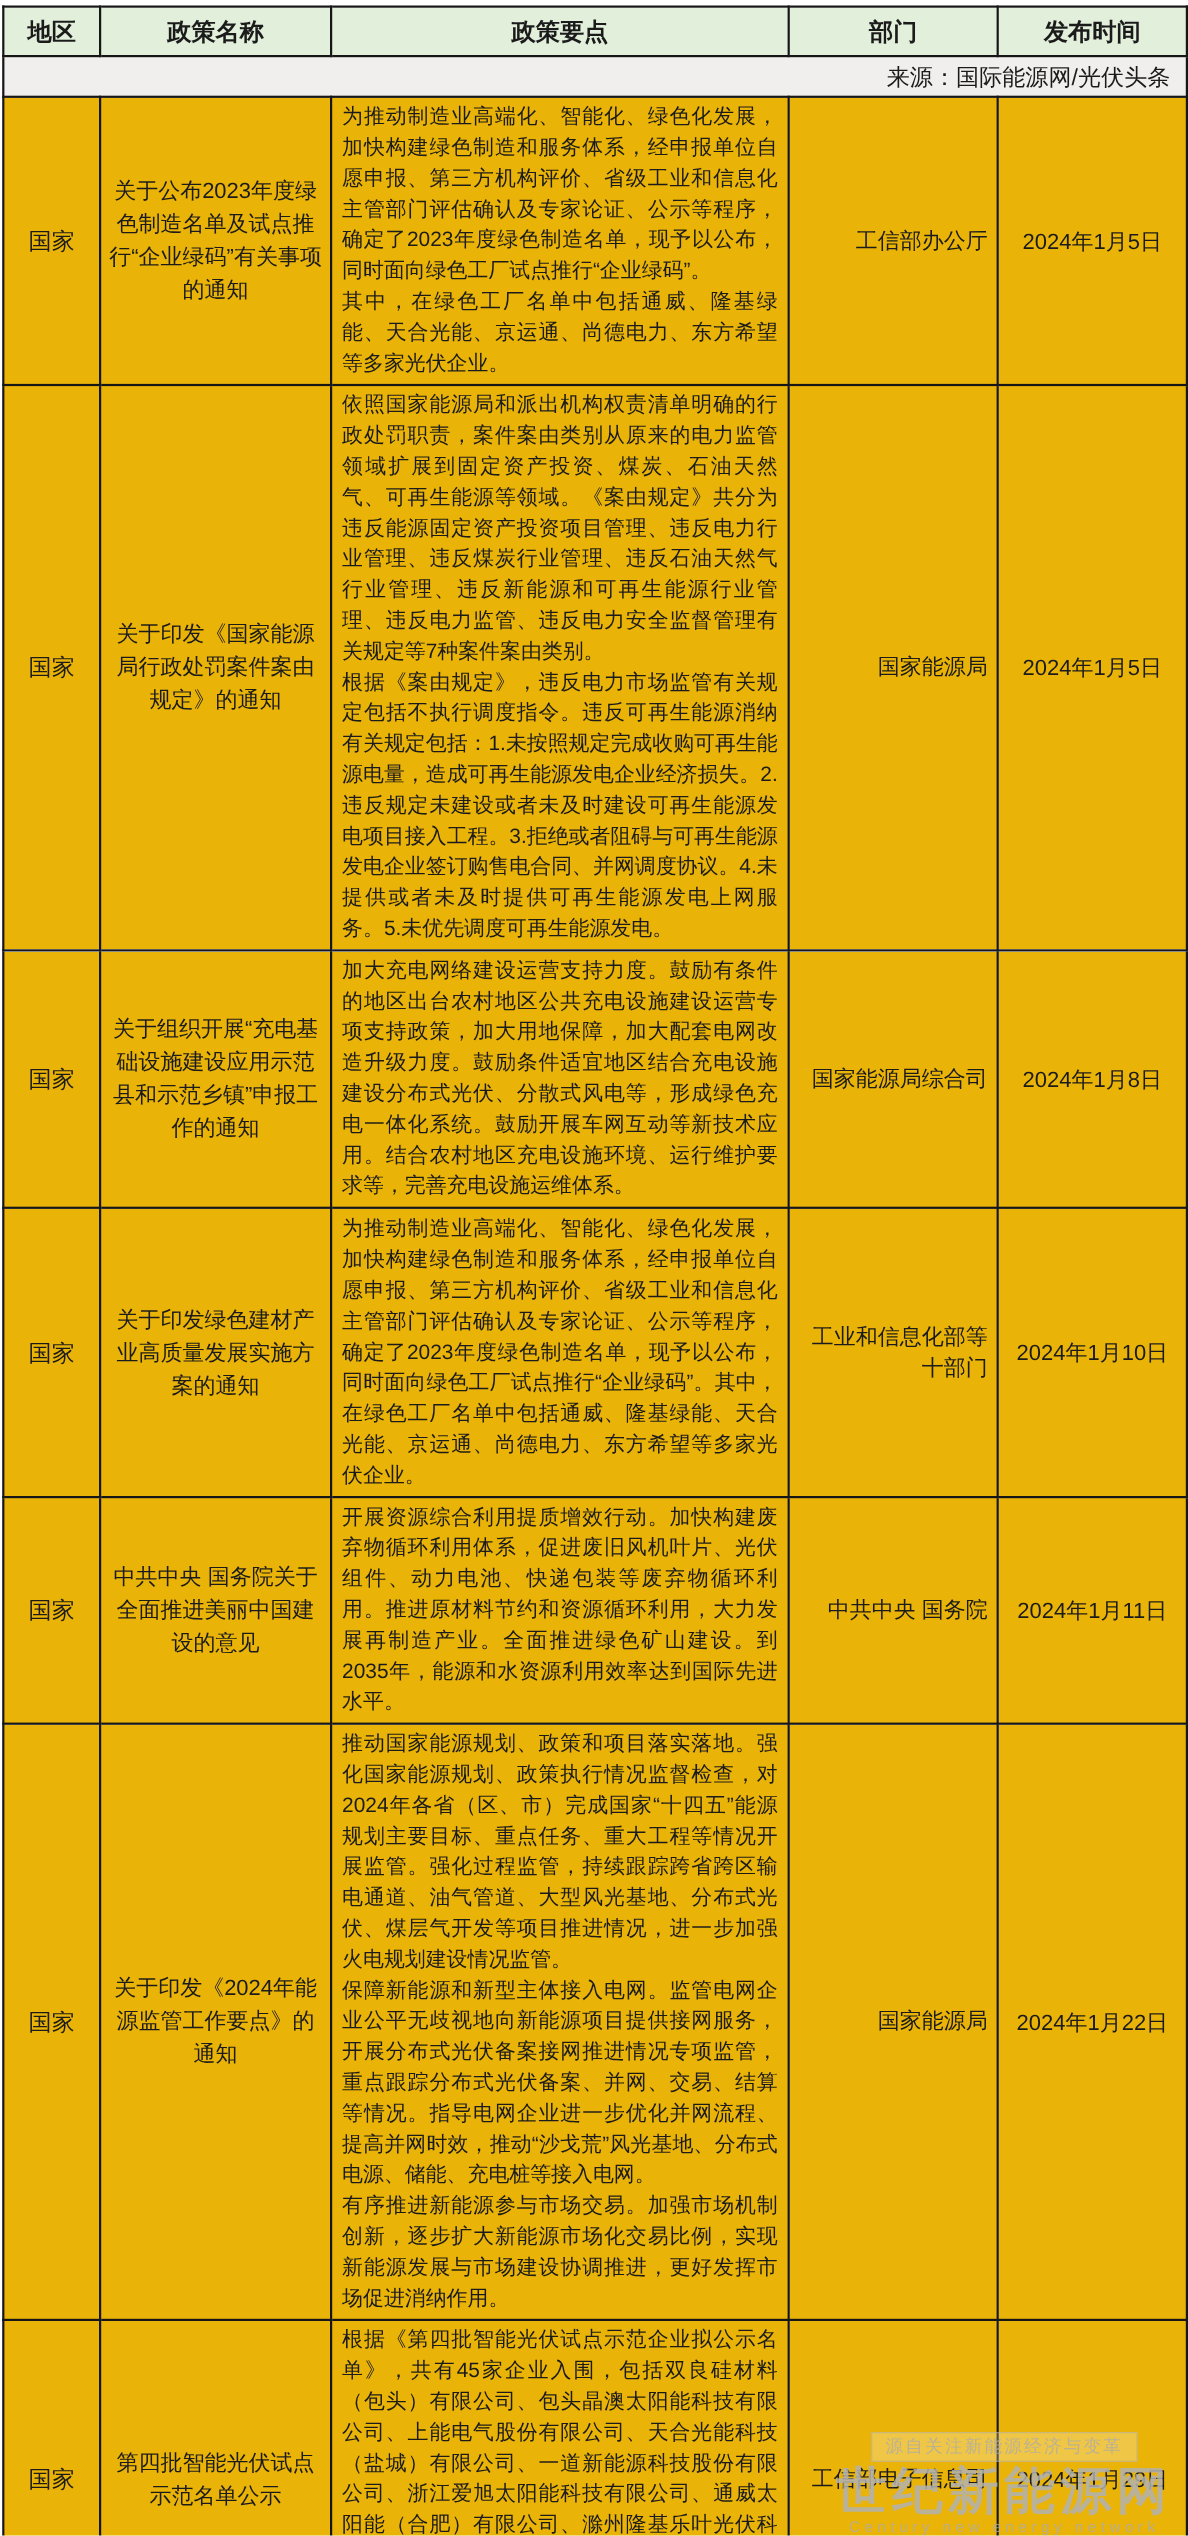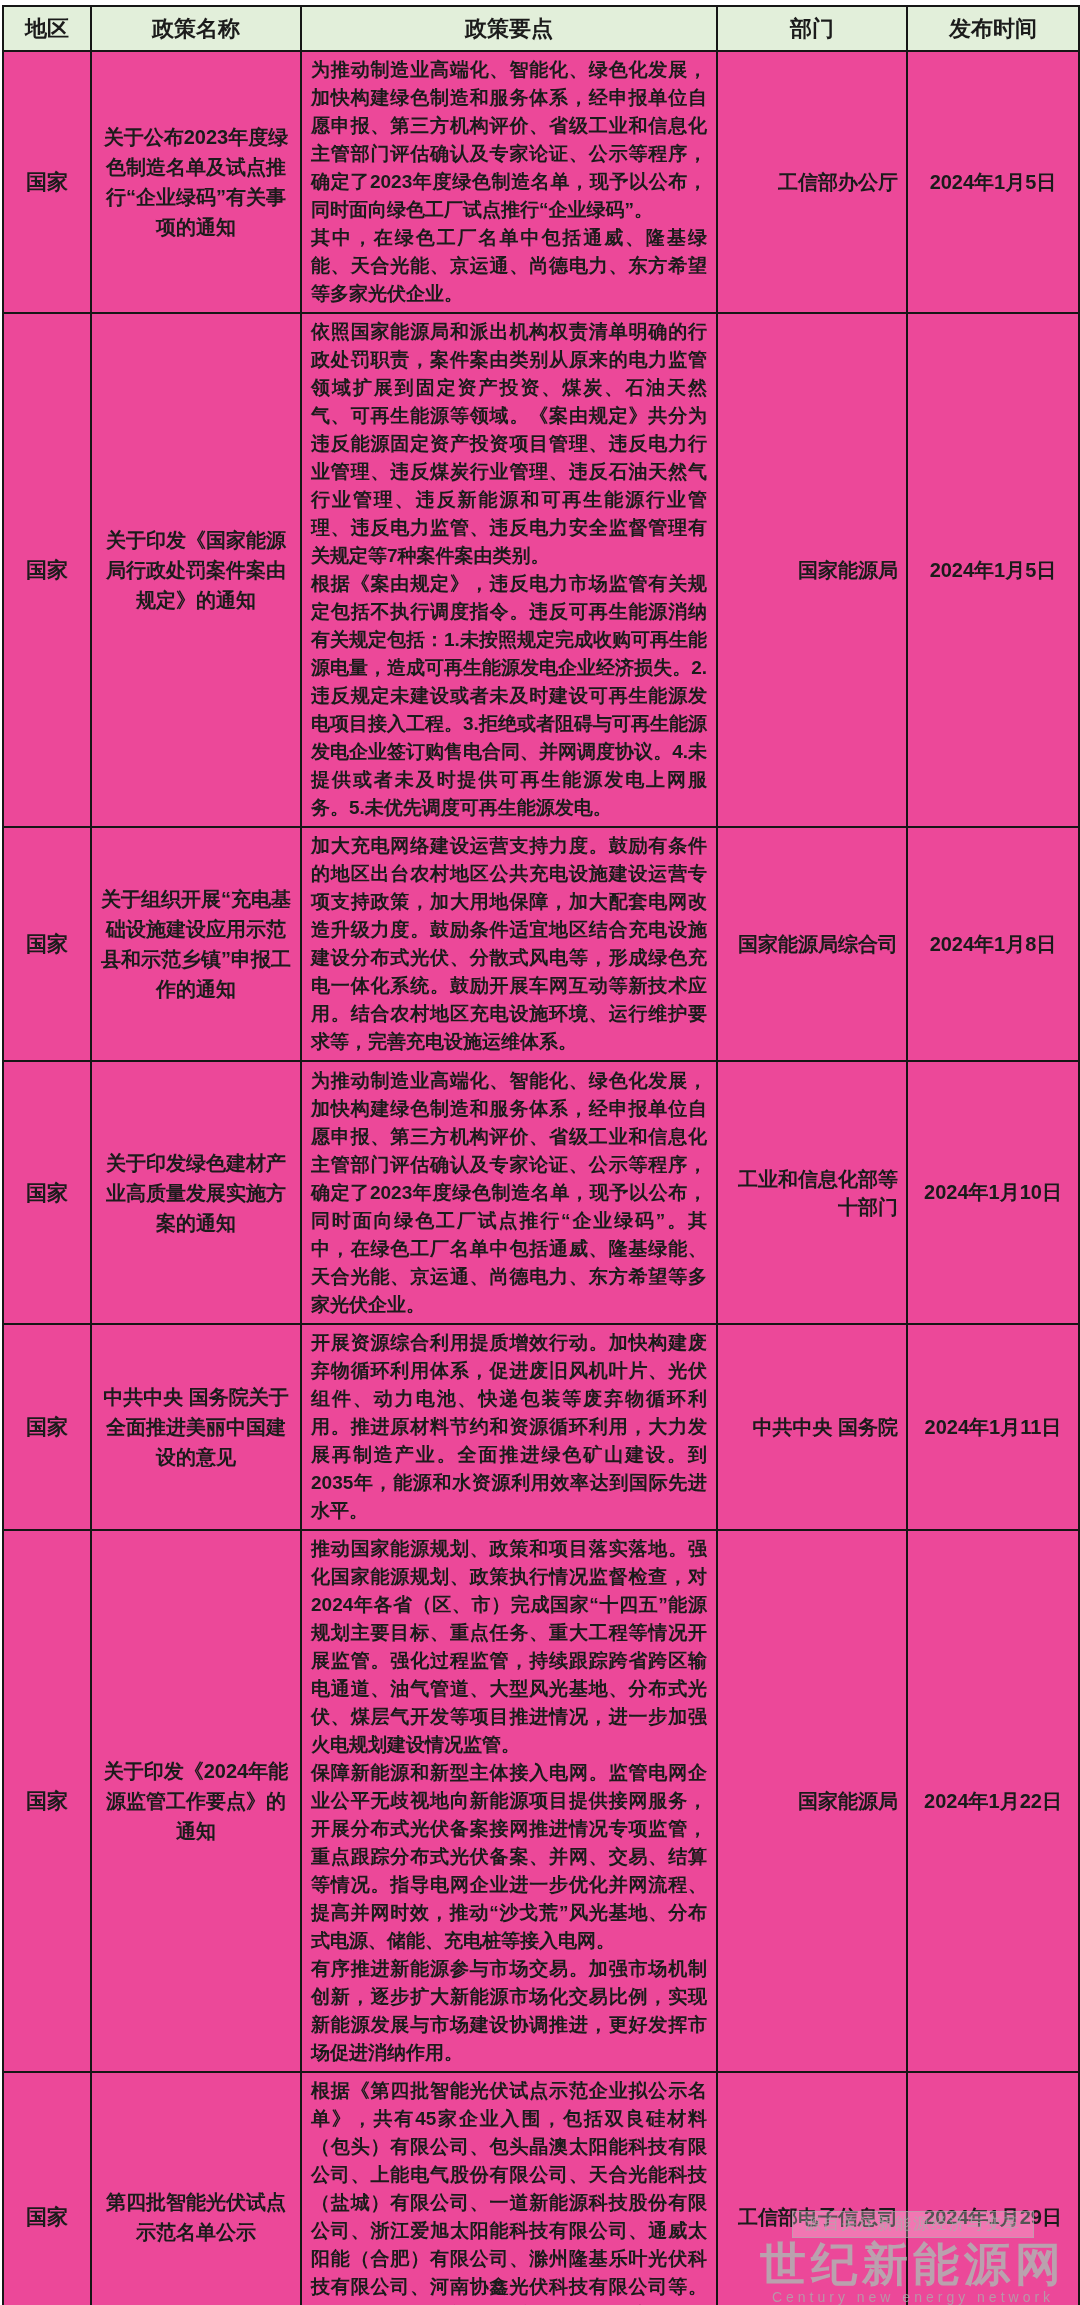--- a/index.html
+++ b/index.html
@@ -16,21 +16,21 @@
     font-size:30px;font-weight:bold;text-align:center;letter-spacing:2px;
   }
   .header-row th{
     background:var(--header-bg,#e2efda);
     font-size:22px;font-weight:bold;text-align:center;
   }
   .source-row td{
     background:var(--source-bg,#f0efed);
     text-align:right;font-size:21px;padding:2px 14px 2px 2px;
   }
-  tbody td{vertical-align:middle;background:#ec4899;font-weight:bold;}
+  tbody td{vertical-align:middle;background:#eab308;}
   td.region{text-align:center;font-size:21px;}
   td.name{text-align:center;font-size:20px;line-height:30px;padding:4px 7px;}
   td.points{font-size:19px;line-height:28px;text-align:justify;padding:4px 9px;}
   td.points p{margin:0;}
   td.dept{text-align:right;font-size:20px;line-height:28px;padding:0 8px;}
   td.date{text-align:center;font-size:20px;}
   .watermark{
     position:absolute;right:14px;bottom:0;text-align:center;z-index:5;
     color:rgba(172,172,172,0.78);pointer-events:none;margin-top:32px;
   }
@@ -54,20 +54,23 @@
         <col style="width:190px">
         <col style="width:172px">
     </colgroup>
     <thead>
       <tr class="header-row" style="height:45px">
         <th>地区</th>
         <th>政策名称</th>
         <th>政策要点</th>
         <th>部门</th>
         <th>发布时间</th>
+      </tr>
+      <tr class="source-row" style="height:37px">
+        <td colspan="5">来源：国际能源网/光伏头条</td>
       </tr>
     </thead>
     <tbody>
       <tr style="height:258px">
         <td class="region">国家</td>
         <td class="name">关于公布2023年度绿色制造名单及试点推行“企业绿码”有关事项的通知</td>
         <td class="points">
           <p>为推动制造业高端化、智能化、绿色化发展，加快构建绿色制造和服务体系，经申报单位自愿申报、第三方机构评价、省级工业和信息化主管部门评估确认及专家论证、公示等程序，确定了2023年度绿色制造名单，现予以公布，同时面向绿色工厂试点推行“企业绿码”。</p>
           <p>其中，在绿色工厂名单中包括通威、隆基绿能、天合光能、京运通、尚德电力、东方希望等多家光伏企业。</p>
         </td>

